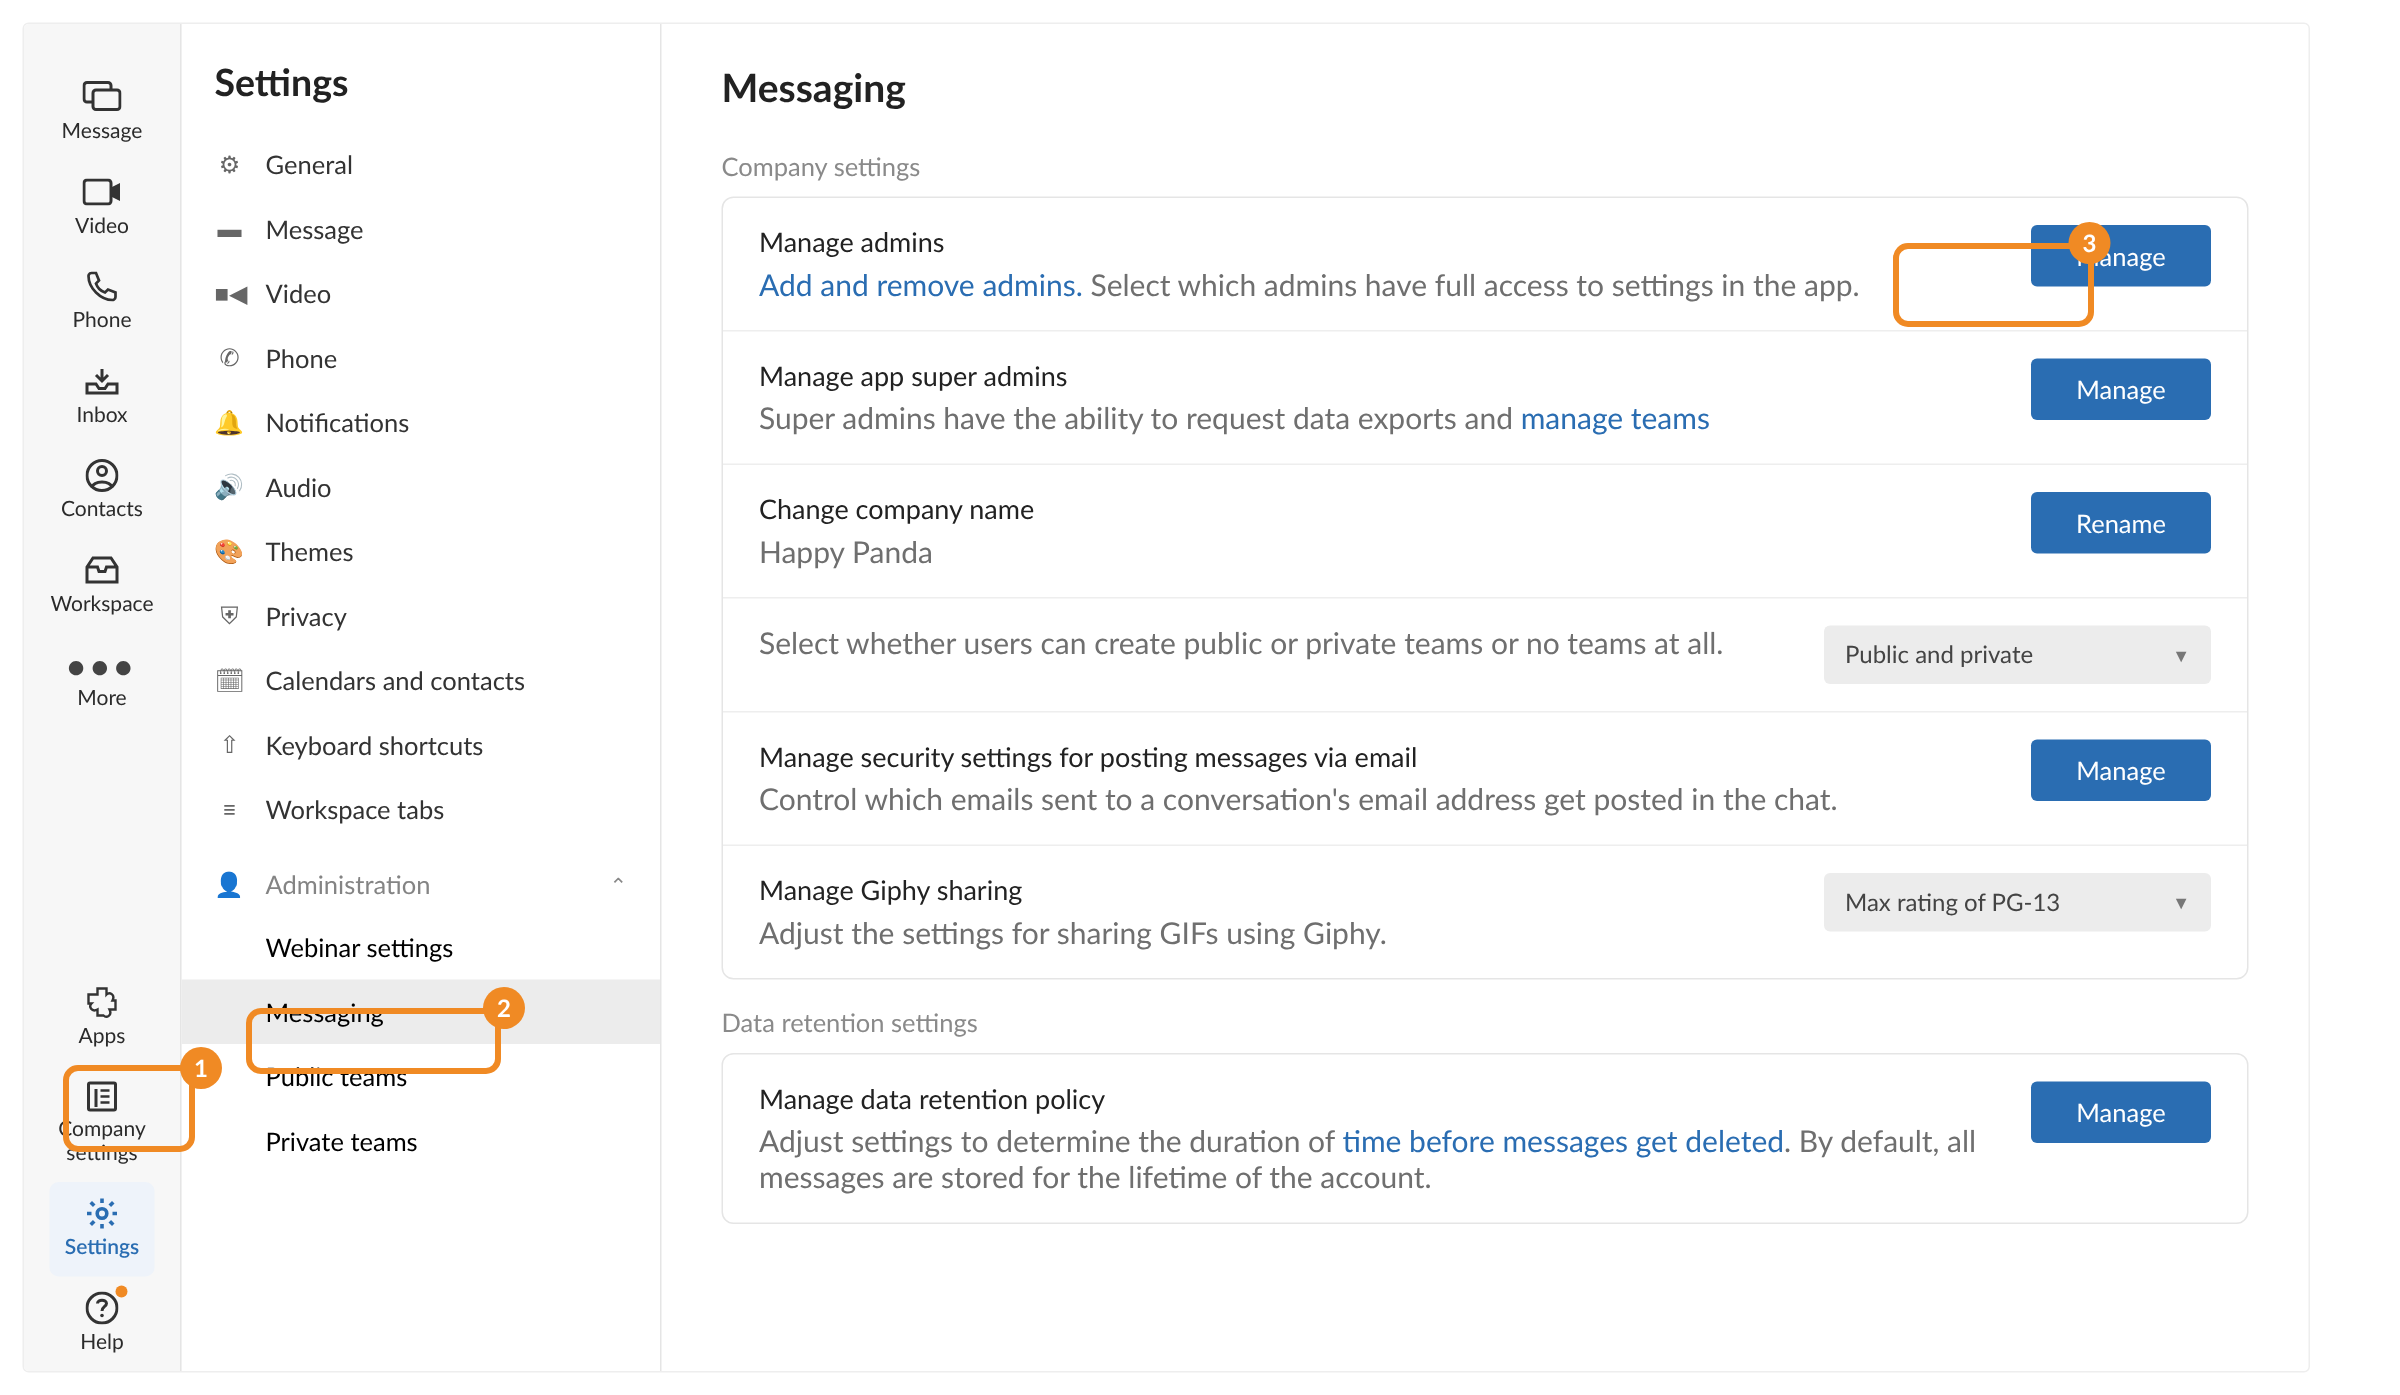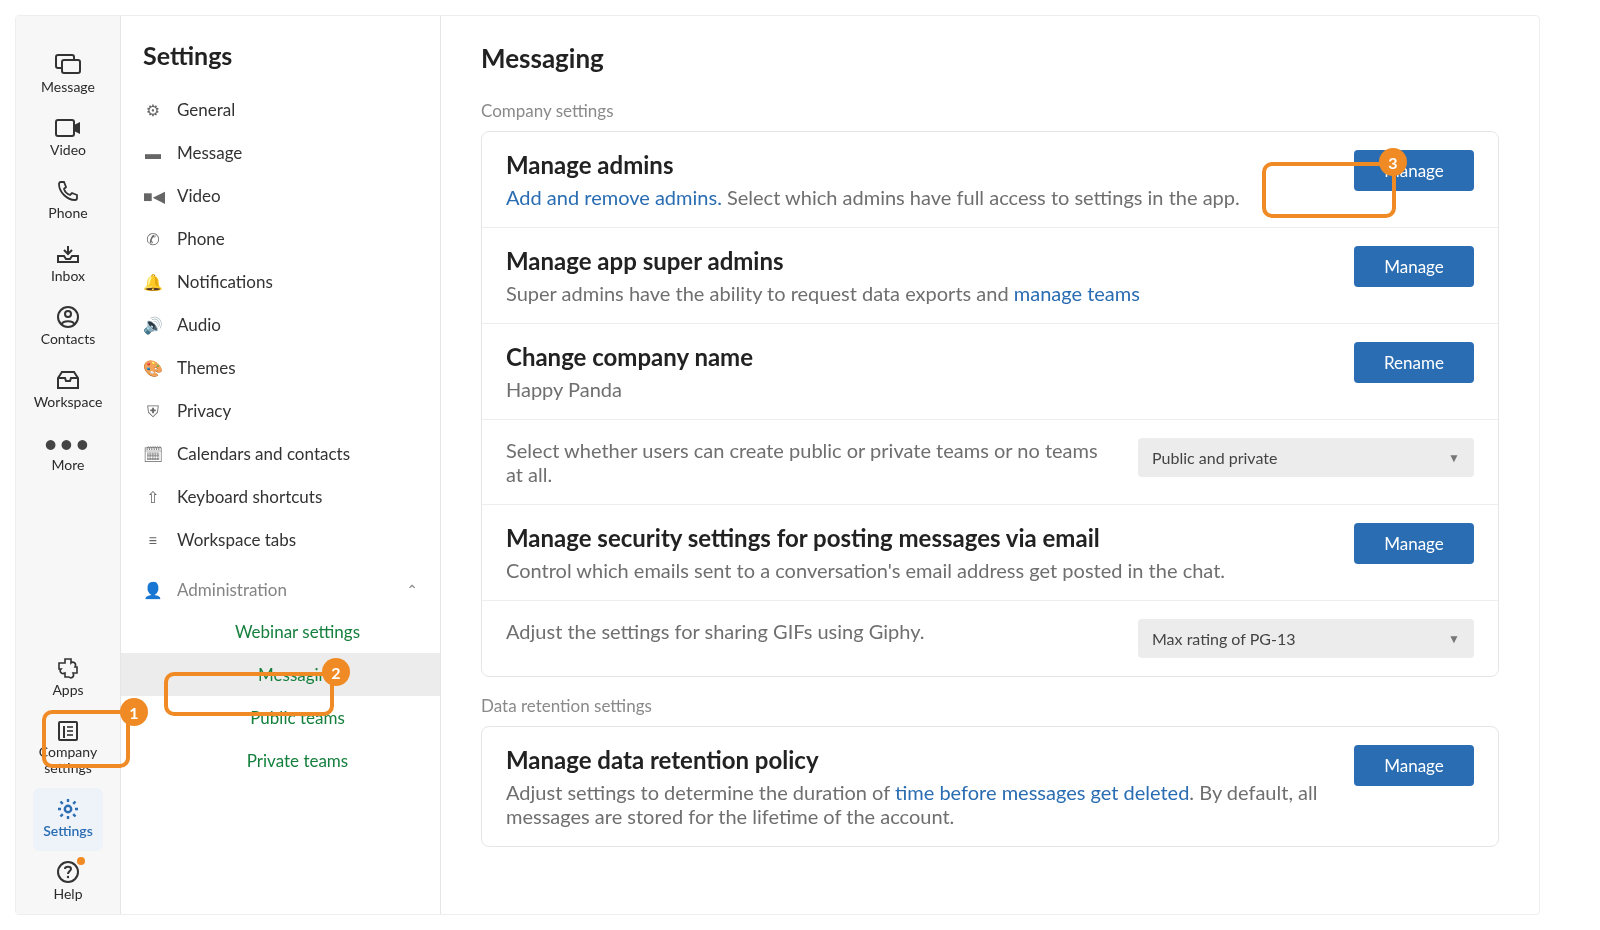--- a/index.html
+++ b/index.html
@@ -19,40 +19,40 @@
   .help-dot { position:relative;}
   .help-dot::after { content:""; position:absolute; top:-2px; right:-6px; width:8px; height:8px; border-radius:50%; background:#f08a24;}
   
   
   .settings-nav { width:320px; border-right:1px solid #e5e5e5; padding:24px 0; overflow:hidden;}
   .settings-nav h1 { font-size:25px; font-weight:700; padding:0 22px 18px;}
   .nav-item { display:flex; align-items:center; gap:14px; padding:11px 22px; font-size:17px; color:#333; cursor:pointer;}
   .nav-icon { width:20px; text-align:center; color:#666; font-size:16px;}
   .nav-group-header { display:flex; align-items:center; gap:14px; padding:18px 22px 10px; color:#848484; font-size:17px;}
   .nav-group-header .chev { margin-left:auto; font-size:14px; color:#888;}
-  .nav-sub { padding:11px 22px 11px 56px; font-size:17px; color:#15803d; cursor:pointer;text-align:center;}
+  .nav-sub { padding:11px 22px 11px 56px; font-size:17px; color:#000000; cursor:pointer;}
   .nav-sub.selected { background:#ececec;}
   
   
   .callout { border:4px solid #f08a24; border-radius:10px; position:absolute; pointer-events:none;}
   .badge { position:absolute; width:28px; height:28px; border-radius:50%; background:#f08a24; color:#fff; font-weight:700; font-size:16px; display:flex; align-items:center; justify-content:center; }
   
   
   .main { flex:1; padding:26px 40px; overflow:hidden;}
   .main h1 { font-size:26px; font-weight:700; margin-bottom:26px;}
   .section-label { color:#8a8a8a; font-size:17px; margin:18px 0 10px;}
   .card { border:1px solid #e5e5e5; border-radius:8px; }
   .row { display:flex; padding:18px 24px; align-items:flex-start; gap:20px;}
   .row + .row { border-top:1px solid #eee;}
   .row-text { flex:1;}
-  .row-title { font-size:24px; font-weight:700; margin-bottom:6px;}
+  .row-title { font-size:18px; font-weight:400; margin-bottom:6px;}
   .row-desc { font-size:20px; color:#6f6f6f;}
   .row-desc a { color:#2a6db2; text-decoration:none;}
   .btn { background:#2a6db2; color:#fff; border:none; border-radius:4px; font-size:17px; padding:10px 26px; cursor:pointer; min-width:120px;}
-  .select { background:#ececec; border:none; border-radius:4px; font-size:16px; color:#444; padding:10px 14px; width:336px; display:flex; align-items:center; justify-content:space-between; cursor:pointer;}
+  .select { background:#ececec; border:none; border-radius:4px; font-size:16px; color:#444; padding:10px 14px; width:258px; display:flex; align-items:center; justify-content:space-between; cursor:pointer;}
   .select .caret { color:#777; font-size:12px;}
   
   
   svg { display:block; }
 </style>
 </head>
 <body>
 
 <div class="viewport">
   <div class="app-frame">
@@ -269,20 +269,21 @@
         <div class="row">
           <div class="row-text">
             <div class="row-title">Manage security settings for posting messages via email</div>
             <div class="row-desc">Control which emails sent to a conversation's email address get posted in the chat.</div>
           </div>
           <button class="btn">Manage</button>
         </div>
 
         <div class="row">
           <div class="row-text">
+            <div class="row-title">Manage Giphy sharing</div>
             <div class="row-desc">Adjust the settings for sharing GIFs using Giphy.</div>
           </div>
           <div class="select">
               <span>Max rating of PG-13</span>
               <span class="caret">▼</span>
             </div>
         </div>
       </div>
 
       <div class="section-label">Data retention settings</div>

